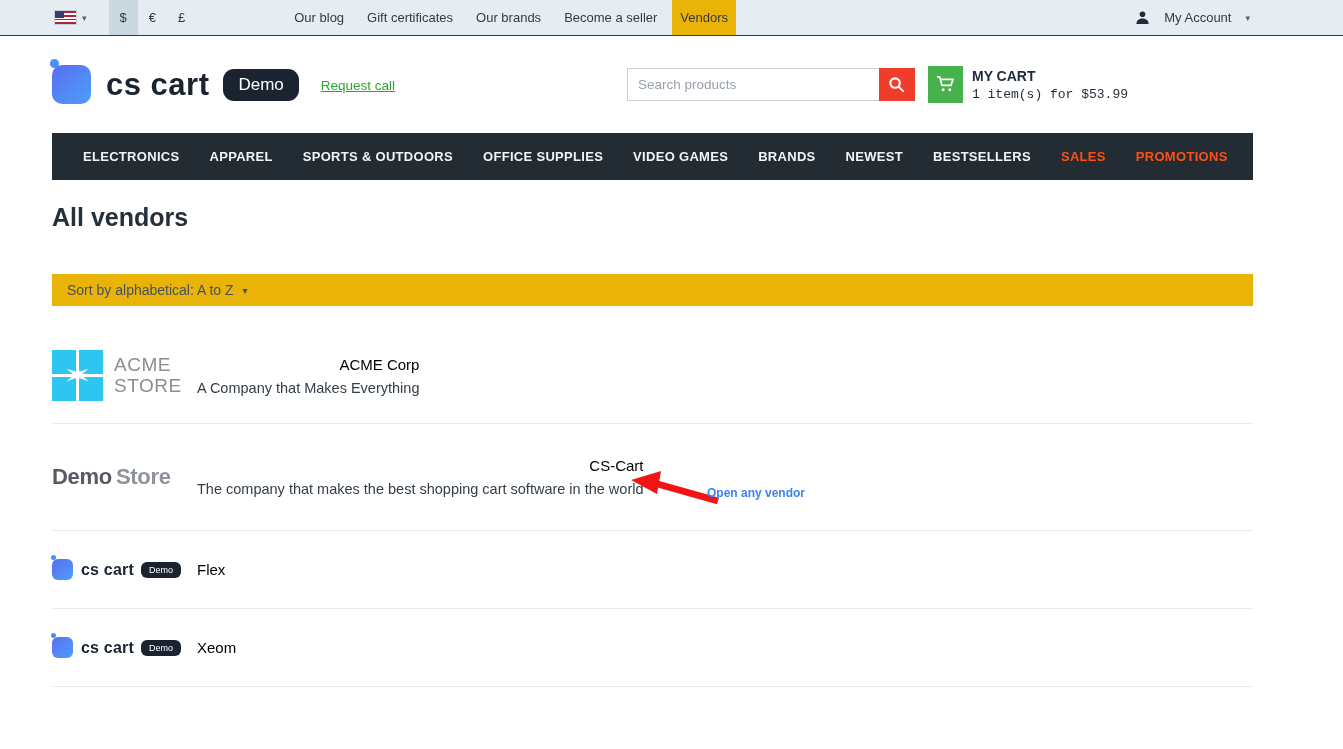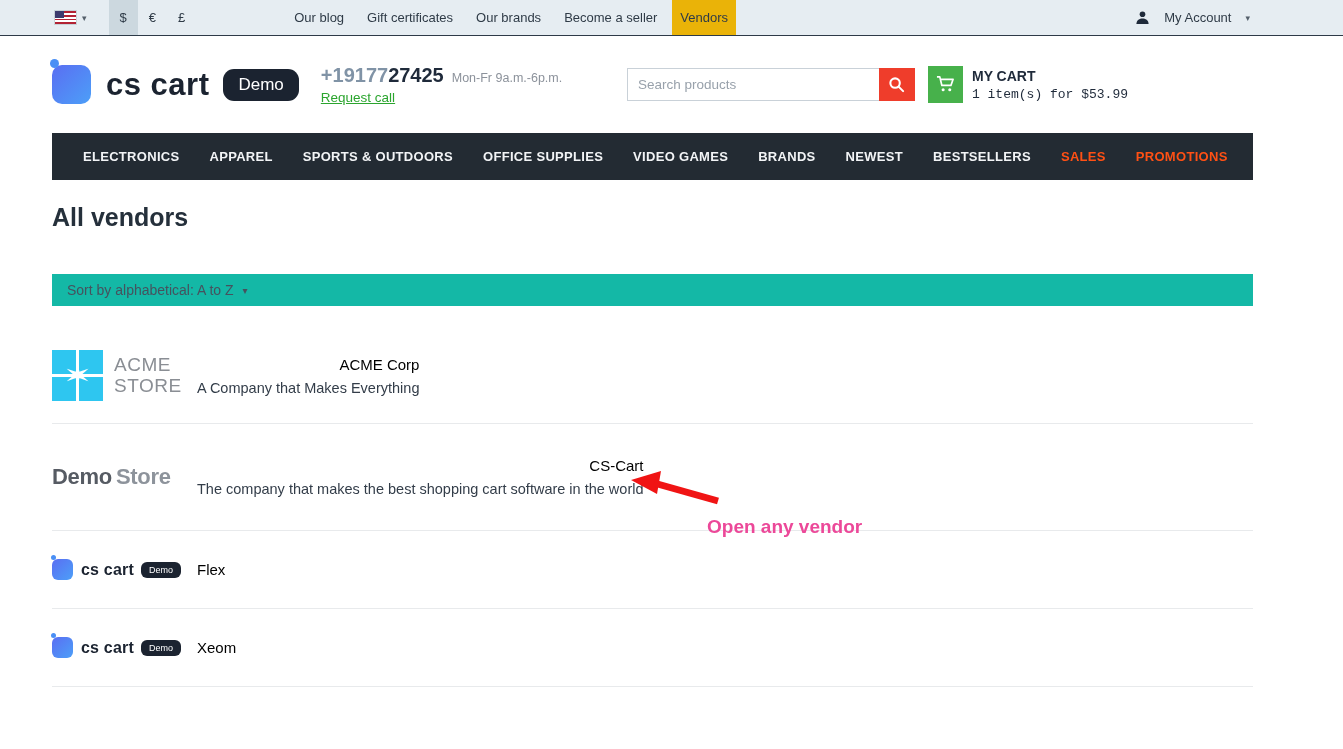--- a/index.html
+++ b/index.html
@@ -53,21 +53,21 @@
   .mainnav a.hl { color:#ff5014; }
 
   
   .container { margin-left:52px; width:1201px; }
   .breadcrumb { margin-top:25px; font-size:14.5px; }
   .breadcrumb a { color:#8aa0b2; text-decoration:none; cursor:pointer; }
   .breadcrumb .sep { color:#8aa0b2; margin:0 7px; }
   .breadcrumb .cur-page { color:#3f4c59; }
   .page-title { margin-top:23px; font-size:25px; font-weight:700; color:#25303b; }
 
-  .sortbar { margin-top:42px; height:32px; background:#14b8a6; display:flex; align-items:center; padding-left:15px; font-size:14px; color:#46525e; cursor:pointer; }
+  .sortbar { margin-top:42px; height:32px; background:#eab308; display:flex; align-items:center; padding-left:15px; font-size:14px; color:#46525e; cursor:pointer; }
   .sortbar .caret { margin-left:9px; font-size:10px; color:#46525e; }
 
   .vendor-list { margin-top:22px; }
   .vendor-row { display:flex; align-items:center; border-bottom:1px solid #e8eaec; }
   .vendor-logo-col { width:145px; flex-shrink:0; }
   .vendor-name { display:block; font-size:15px; color:#000000; text-decoration:none; cursor:pointer;text-align:right; }
   .vendor-desc { margin-top:7px; font-size:14.5px; color:#333d49; }
   .row-1 { padding:22px 0; }
   .row-2 { padding:33px 0; }
   .row-3, .row-4 { padding:28px 0; }
@@ -87,21 +87,21 @@
 
   
   .cclogo.small .dot { width:5px; height:5px; left:-1px; top:-4px; background:#4a8ff5; }
   .cclogo.small .sq { width:21px; height:21px; border-radius:6px; }
   .cclogo.small .cctext { margin-left:8px; font-size:16px; letter-spacing:0.2px; }
   .cclogo.small .ccbadge { margin-left:7px; font-size:9px; padding:3px 8px; border-radius:6px; }
 
   
   .annotation { position:absolute; left:628px; top:468px; width:250px; height:50px; pointer-events:none; }
   .annotation svg { position:absolute; left:0; top:0; }
-  .annotation .ann-label { position:absolute; left:79px; top:18px; color:#ec4899; font-size:19px; font-weight:800; white-space:nowrap;margin-top:30px; }
+  .annotation .ann-label { position:absolute; left:79px; top:18px; color:#3b82f6; font-size:12px; font-weight:800; white-space:nowrap; }
 </style>
 </head>
 <body>
 
 <div class="page">
 
   <div class="topbar">
     <div class="topbar-inner">
       <div class="lang">
         <span class="flag">
@@ -134,24 +134,20 @@
 
   <header>
     <div class="header-inner">
       <div class="cclogo">
         <span class="dot"></span>
         <span class="sq"></span>
         <span class="cctext">cs cart</span>
         <span class="ccbadge">Demo</span>
       </div>
       <div class="phone-block">
-        <div class="phone-line">
-          <a class="phone"><span class="p1">+19177</span><span class="p2">27425</span></a>
-          <span class="hours">Mon-Fr 9a.m.-6p.m.</span>
-        </div>
         <a class="request">Request call</a>
       </div>
       <div class="search-group">
         <input type="text" placeholder="Search products" style="">
         <button class="search-btn">
           <svg width="17" height="17" viewBox="0 0 18 18">
             <circle cx="7.5" cy="7.5" r="5" fill="none" stroke="#ffffff" stroke-width="2.2"></circle>
             <line x1="11.5" y1="11.5" x2="16" y2="16" stroke="#ffffff" stroke-width="2.2" stroke-linecap="round"></line>
           </svg>
         </button>

